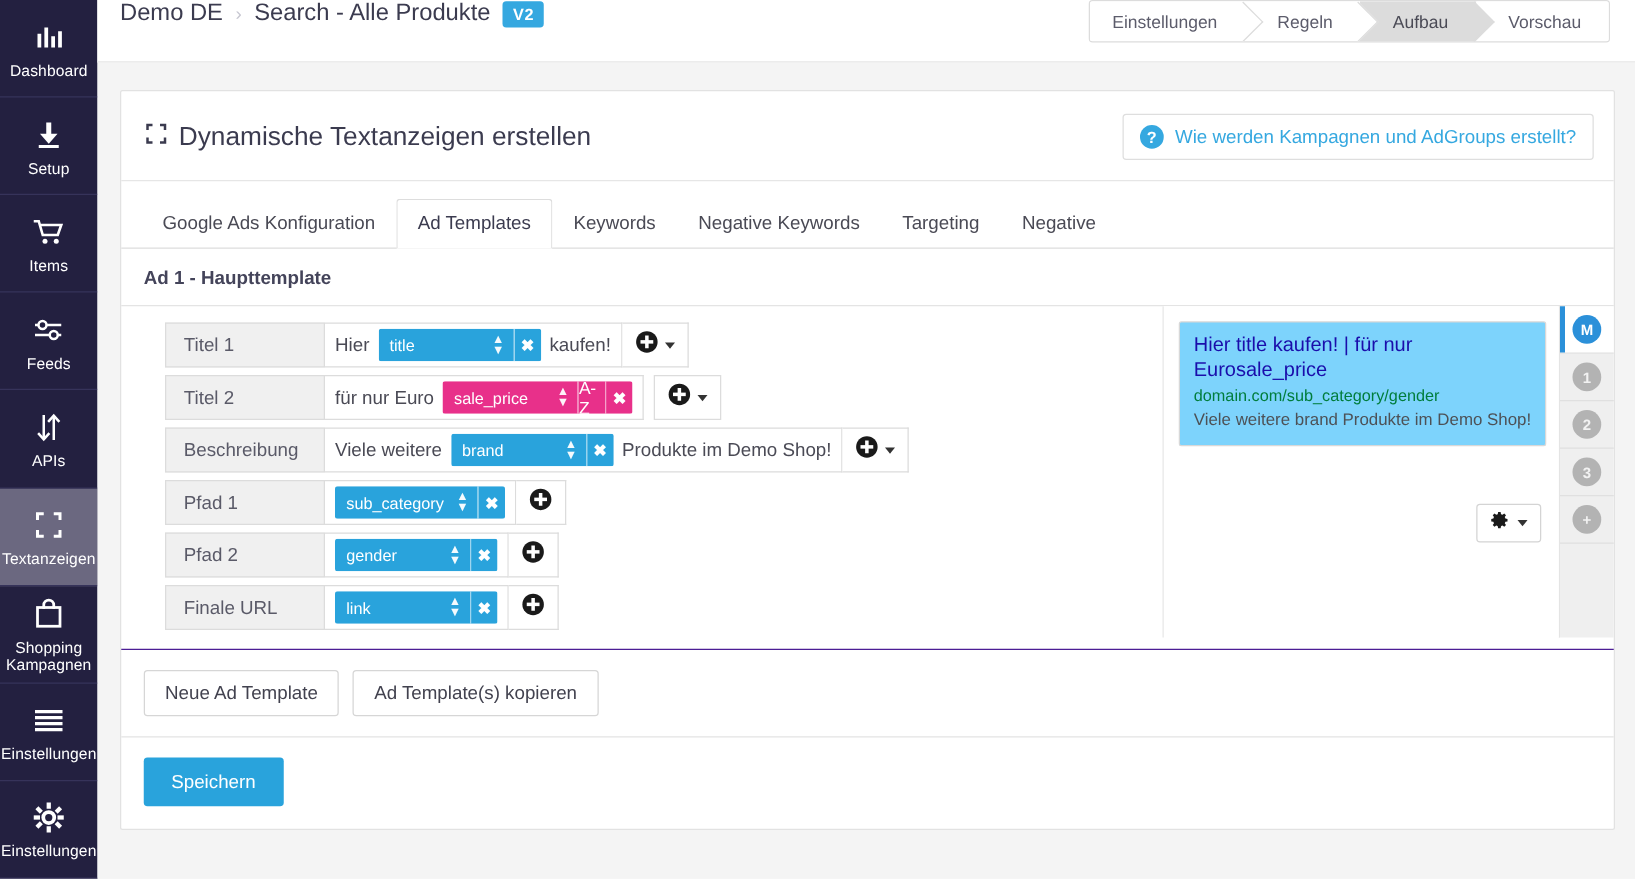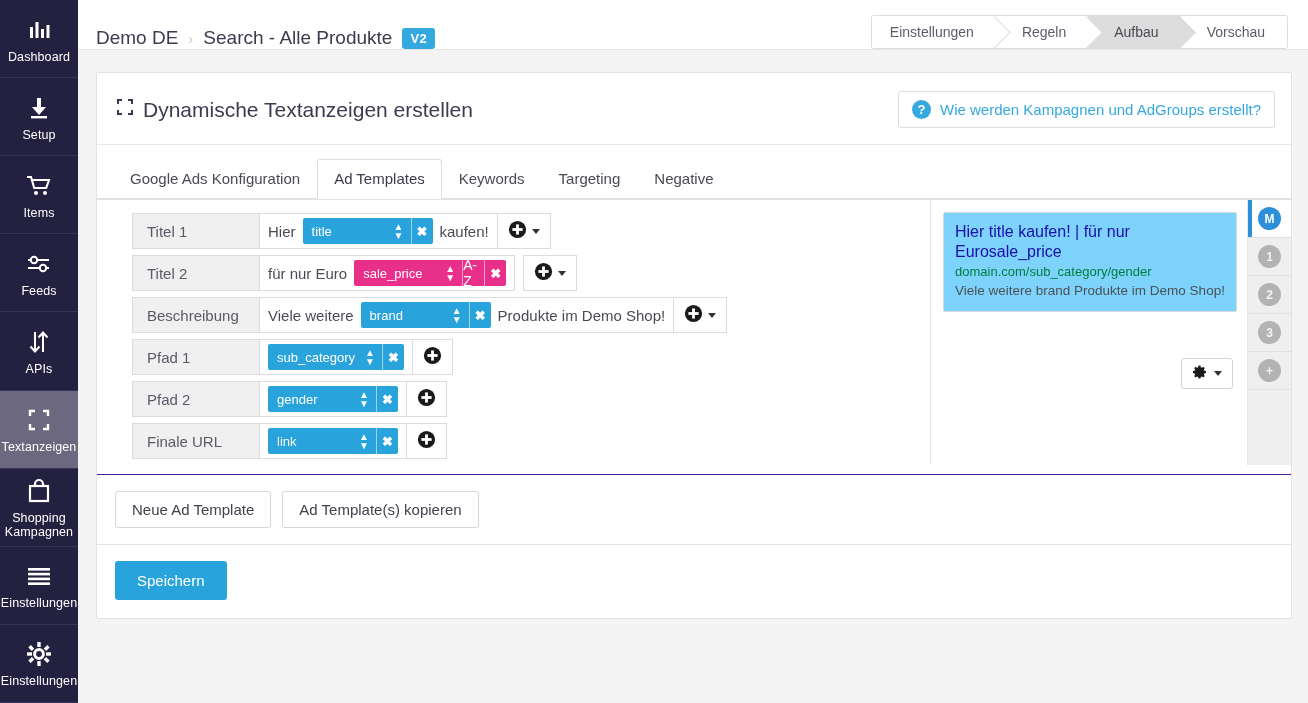--- a/index.html
+++ b/index.html
@@ -36,21 +36,21 @@
   .side-label {
     font-size: 12.5px; line-height: 14px; text-align: center;
     color: #ffffff; letter-spacing: .1px;
   }
 
   
   .main { flex: 1; display: flex; flex-direction: column; min-width: 0; background: #f4f4f4; }
 
   .topbar {
     height: 50px; background: #ffffff;
-    display: flex; align-items: flex-end;
+    display: flex; align-items: flex-start;
     padding: 0 20px 0 18px;
     border-bottom: 1px solid #e6e6e6;
     flex: 0 0 50px;
   }
   .crumbs { display: flex; align-items: center; gap: 10px; }
   .crumb-txt { font-size: 19px; color: #3b3b4f; }
   .crumb-sep { color: #c7c7d1; font-size: 15px; }
   .v-badge {
     background: #35a8e0; color: #fff; font-size: 13px; font-weight: bold;
     border-radius: 3px; padding: 3px 8px; letter-spacing: .5px;
@@ -385,24 +385,26 @@
           <div class="help-btn">
             <span class="q-ico">?</span>
             <span>Wie werden Kampagnen und AdGroups erstellt?</span>
           </div>
         </div>
 
         <div class="tabs" id="tabs">
             <div class="tab">Google Ads Konfiguration</div>
             <div class="tab active">Ad Templates</div>
             <div class="tab">Keywords</div>
+            <div class="tab">Negative Keywords</div>
             <div class="tab">Targeting</div>
             <div class="tab">Negative</div>
           </div>
 
+        <div class="section-title">Ad 1 - Haupttemplate</div>
 
         <div class="builder">
           <div class="builder-left" id="rows">
               <div class="row">
                 <div class="row-label">Titel 1</div>
                 <div class="row-body">
                   <span class="row-text">Hier</span>
                   <span class="chip">
                     <span class="chip-main">
                       <span>title</span>

